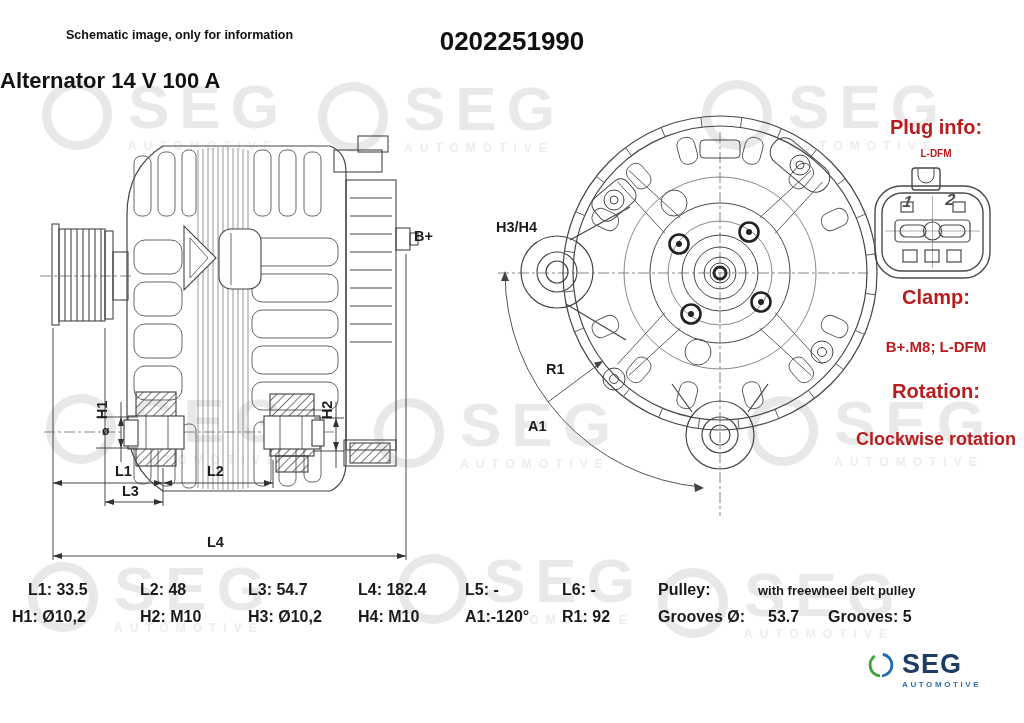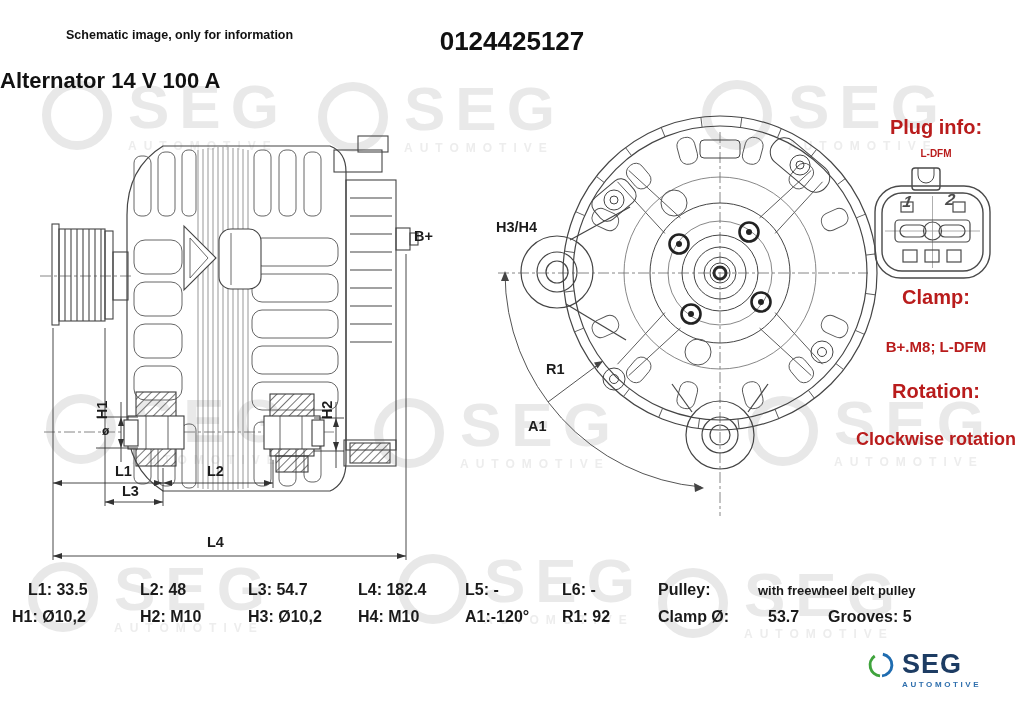--- a/index.html
+++ b/index.html
@@ -487,21 +487,21 @@
     <rect x="86" y="36" width="12" height="10"></rect>
     <rect x="36" y="84" width="14" height="12"></rect>
     <rect x="58" y="84" width="14" height="12"></rect>
     <rect x="80" y="84" width="14" height="12"></rect>
   </g>
 </svg>
 <span class="pin" style="left:903px;top:193px">1</span>
 <span class="pin" style="left:946px;top:191px">2</span>
 
 <div class="note">Schematic image, only for information</div>
-<div class="part">0124425127</div>
+<div class="part">0202251990</div>
 <div class="title">Alternator 14 V 100 A</div>
 
 <div class="rpanel-item h-big" style="top:116px">Plug info:</div>
 <div class="rpanel-item h-mid" style="top:148px">L-DFM</div>
 <div class="rpanel-item h-big" style="top:286px">Clamp:</div>
 <div class="rpanel-item" style="top:338px;font-size:15px;font-weight:bold">B+.M8; L-DFM</div>
 <div class="rpanel-item h-big" style="top:380px">Rotation:</div>
 <div class="rpanel-item" style="top:429px;font-size:18px;font-weight:bold">Clockwise rotation</div>
 
 <span class="lbl" style="left:414px;top:228px">B+</span>
@@ -524,21 +524,21 @@
 <span class="cell" style="left:562px;top:581px">L6: -</span>
 <span class="cell" style="left:658px;top:581px">Pulley:</span>
 <span class="cell cell-sm" style="left:758px;top:583px">with freewheel belt pulley</span>
 
 <span class="cell" style="left:12px;top:608px">H1: Ø10,2</span>
 <span class="cell" style="left:140px;top:608px">H2: M10</span>
 <span class="cell" style="left:248px;top:608px">H3: Ø10,2</span>
 <span class="cell" style="left:358px;top:608px">H4: M10</span>
 <span class="cell" style="left:465px;top:608px">A1:-120°</span>
 <span class="cell" style="left:562px;top:608px">R1: 92</span>
-<span class="cell" style="left:658px;top:608px">Clamp Ø:</span>
+<span class="cell" style="left:658px;top:608px">Grooves Ø:</span>
 <span class="cell" style="left:768px;top:608px">53.7</span>
 <span class="cell" style="left:828px;top:608px">Grooves: 5</span>
 
 <div class="logo">
   <svg width="27" height="27" viewBox="0 0 26 26">
     <path d="M 6.5,3.9 A 10.5 10.5 0 0 0 11.6,23" stroke="#3fa33c" stroke-width="2.8" fill="none"></path>
     <path d="M 13.5,23 A 10.5 10.5 0 0 0 14.3,2.2" stroke="#1f6cb0" stroke-width="2.8" fill="none"></path>
   </svg>
   <div class="logo-text">
     <span class="logo-seg">SEG</span>

